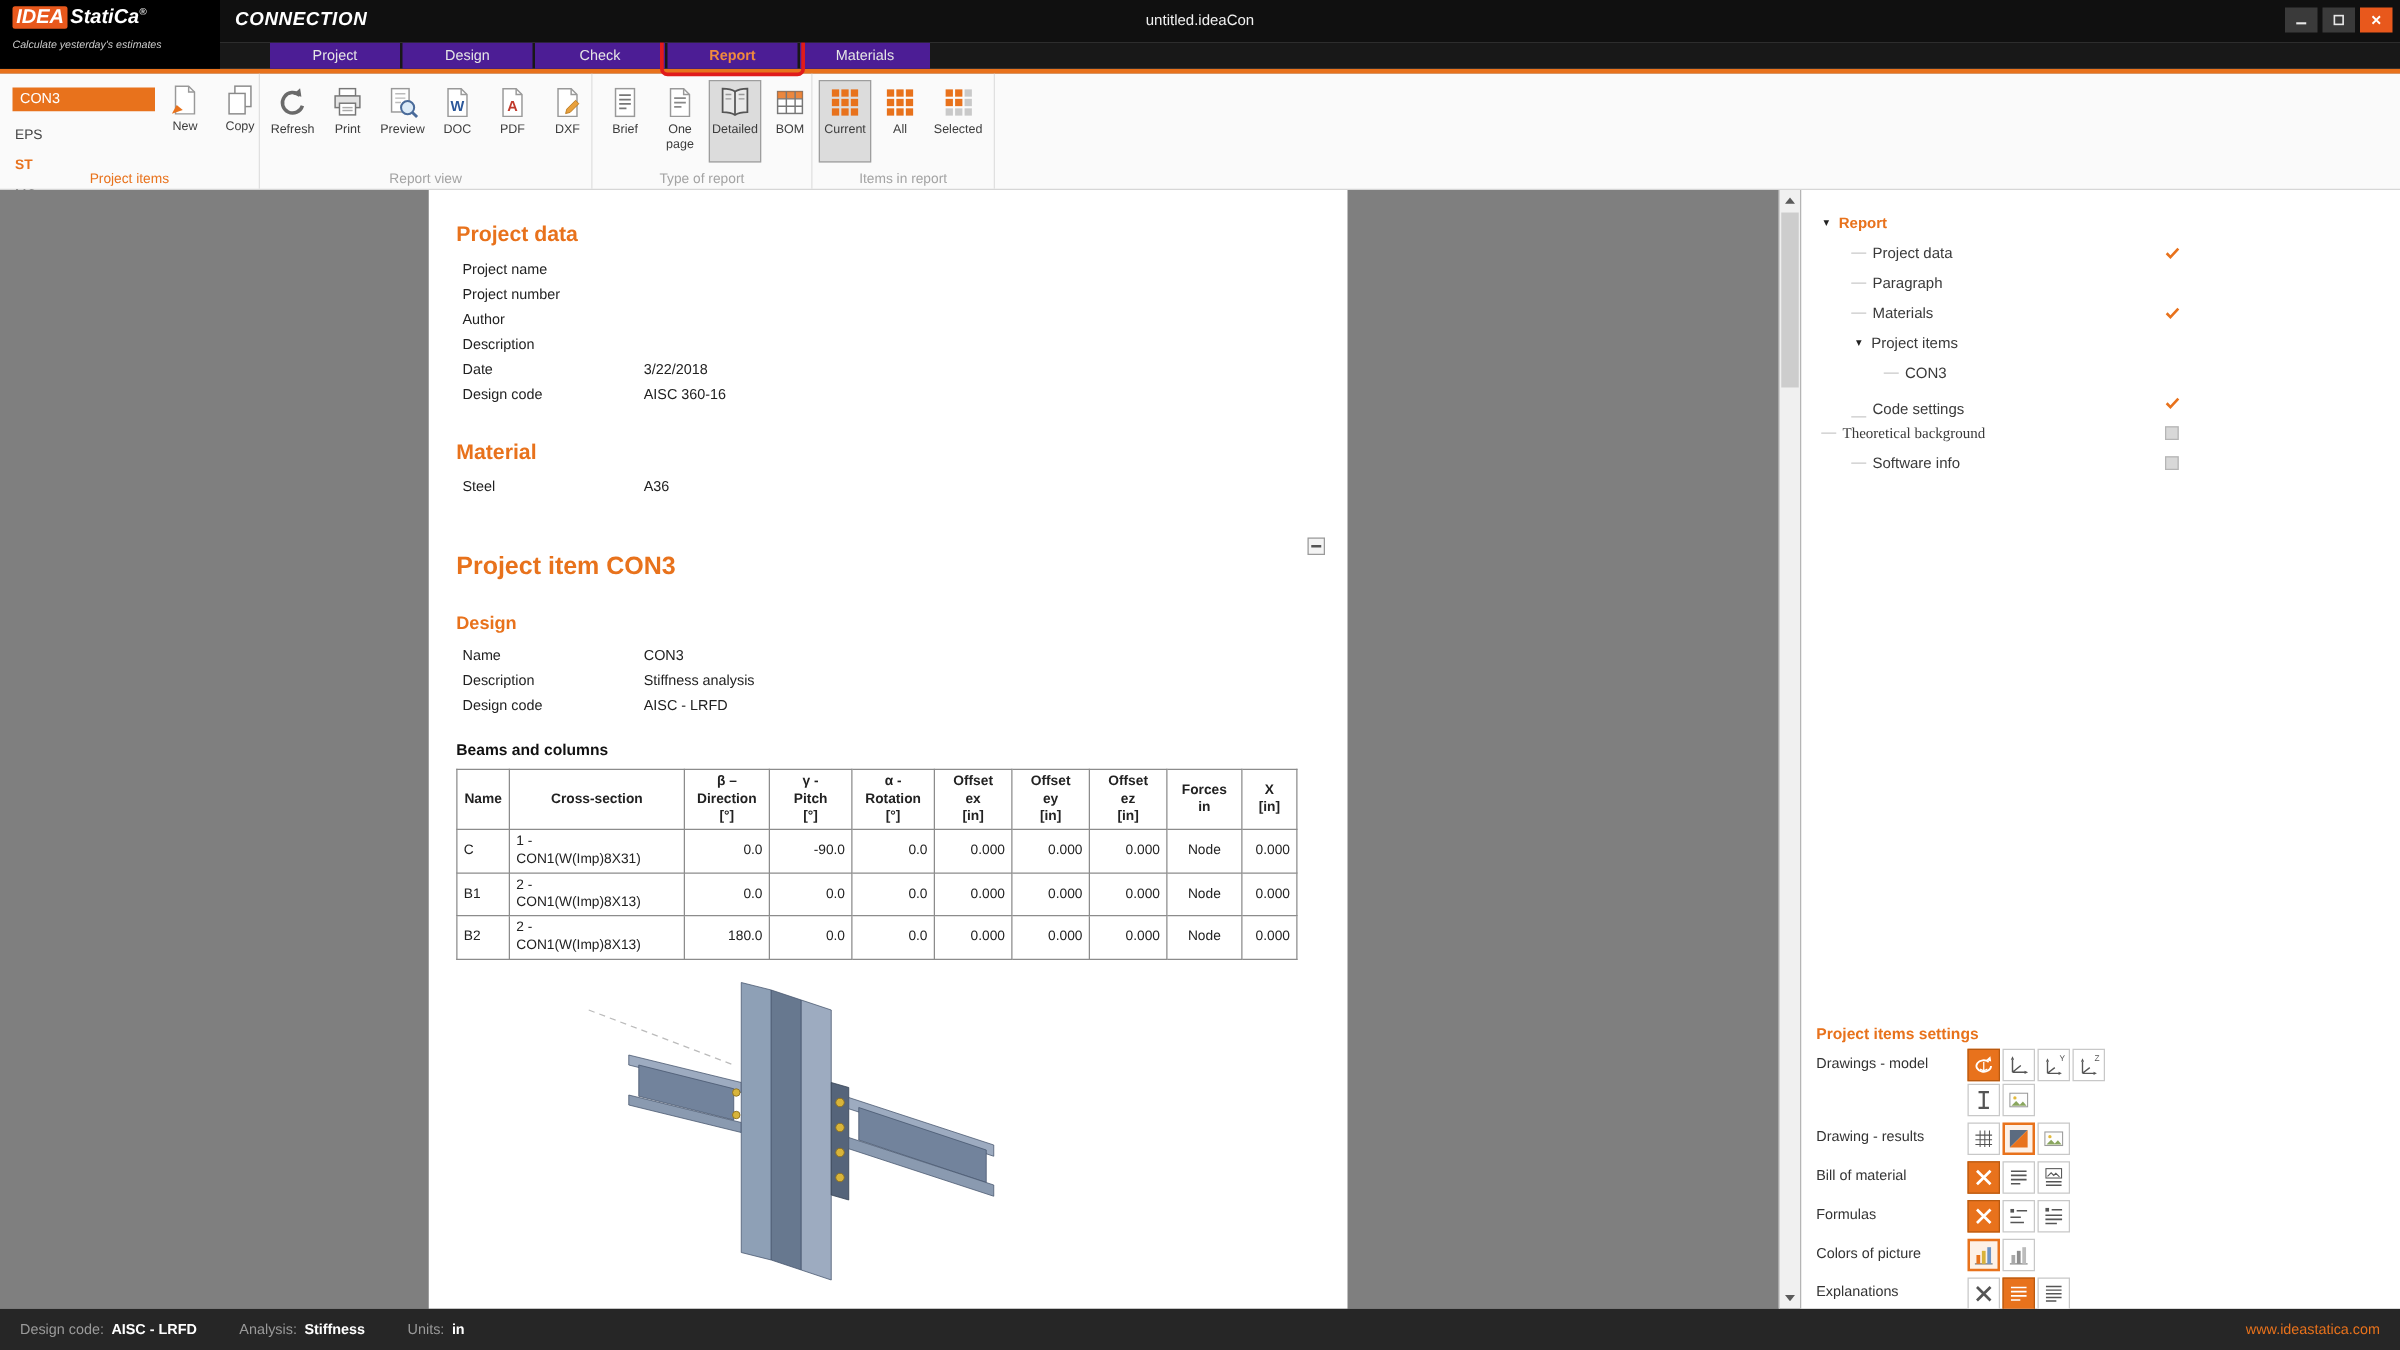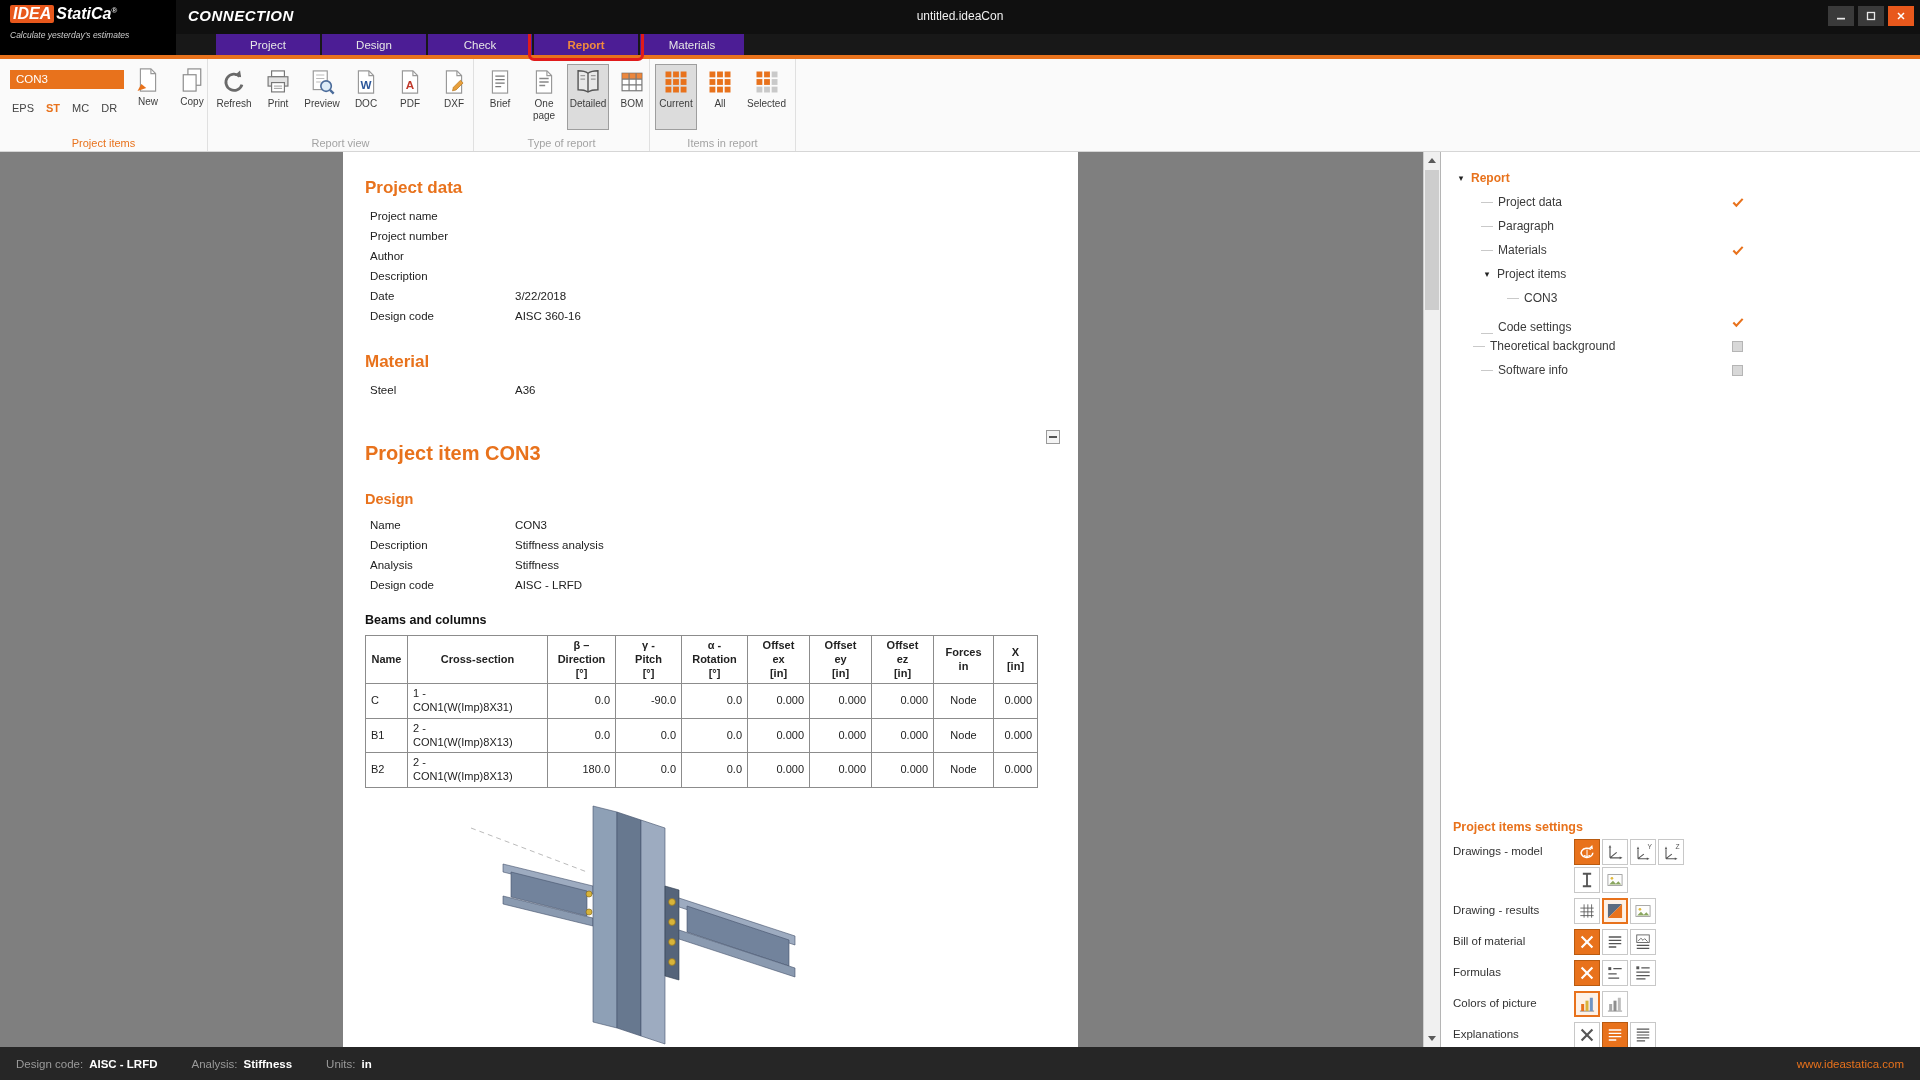--- a/index.html
+++ b/index.html
@@ -35,21 +35,21 @@
   .rgroup-label{position:absolute;left:0;right:0;bottom:2px;text-align:center;font-size:11px;color:#a3a3a3;}
   .rgroup-label.orange{color:#e8721c;}
   .btnrow{display:flex;align-items:flex-start;padding-top:2px;}
   .rbtn{min-width:42px;padding:3px 4px 2px;margin:1px;display:flex;flex-direction:column;align-items:center;border:1px solid transparent;height:66px;cursor:default;}
   .rbtn .icon{display:block;width:28px;height:28px;}
   .rbtn .icon svg{width:100%;height:100%;display:block;}
   .rlabel{font-size:10px;color:#3c3c3c;text-align:center;line-height:1.15;margin-top:2px;white-space:pre-line;}
   .rbtn.sel{background:#dcdcdc;border-color:#9e9e9e;}
   .rgroup.project{width:208px;flex:0 0 auto;}
   .con-select{margin:9px 0 0 6px;width:114px;height:19px;background:#e8721c;color:#fff;font-size:11.5px;line-height:19px;padding-left:6px;cursor:default;}
-  .type-row{display:flex;gap:12px;margin:13px 0 0 8px;font-size:11px;color:#444;}
+  .type-row{display:flex;gap:12px;margin:13px 0 0 8px;font-size:11px;color:#444;flex-direction:column;}
   .type-btn{cursor:default;}
   .type-btn.on{color:#e8721c;font-weight:bold;}
   .project-bigs{position:absolute;left:126px;top:2px;display:flex;}
   .rgroup.view{width:266px;flex:0 0 auto;}
   .rgroup.type{width:176px;flex:0 0 auto;}
   .rgroup.items{width:146px;flex:0 0 auto;}
 
   
   .main{flex:1;display:flex;min-height:0;}
   .canvas{flex:1;position:relative;background:#7f7f7f;overflow:hidden;}
@@ -405,24 +405,20 @@
         <h1 class="rpt big">Project item CON3</h1>
         <h2 class="rpt">Design</h2>
         <div class="inforows">
             <div class="irow">
               <span class="lab">Name</span>
               <span class="val">CON3</span>
             </div>
             <div class="irow">
               <span class="lab">Description</span>
               <span class="val">Stiffness analysis</span>
-            </div>
-            <div class="irow">
-              <span class="lab">Analysis</span>
-              <span class="val">Stiffness</span>
             </div>
             <div class="irow">
               <span class="lab">Design code</span>
               <span class="val">AISC - LRFD</span>
             </div>
           </div>
         <div class="bold-h">Beams and columns</div>
         <table class="beams">
           <thead>
               <tr>
@@ -570,21 +566,21 @@
           </div>
           <div class="titem" style="padding-left: 40px; align-items: flex-end;">
             <span class="dash"></span>
             <span class="tlabel">Code settings</span>
             <span class="check">
               <svg viewBox="0 0 12 12">
                 <path d="M2 6.5l2.6 2.7L10 3.3" stroke="#e8721c" stroke-width="1.8" fill="none"></path>
               </svg>
             </span>
           </div>
-          <div class="titem" style="padding-left: 32px;">
+          <div class="titem" style="padding-left: 16px; font-family: Liberation Serif, serif;">
             <span class="dash"></span>
             <span class="tlabel">Theoretical background</span>
             <span class="checkbox"></span>
           </div>
           <div class="titem" style="padding-left: 40px;">
             <span class="dash"></span>
             <span class="tlabel">Software info</span>
             <span class="checkbox"></span>
           </div>
         </div>

